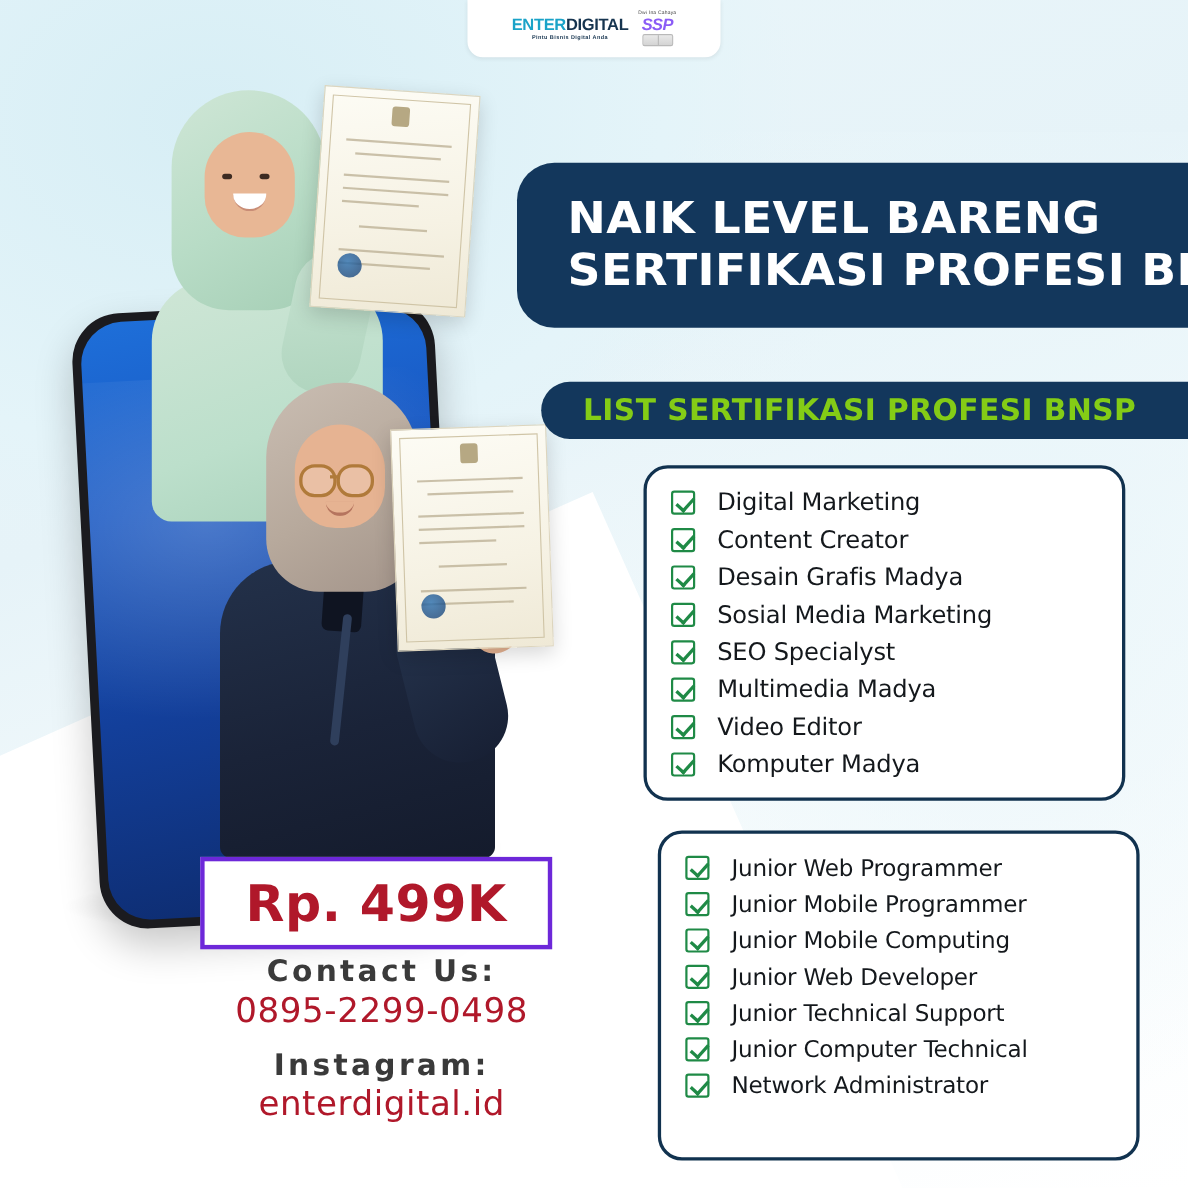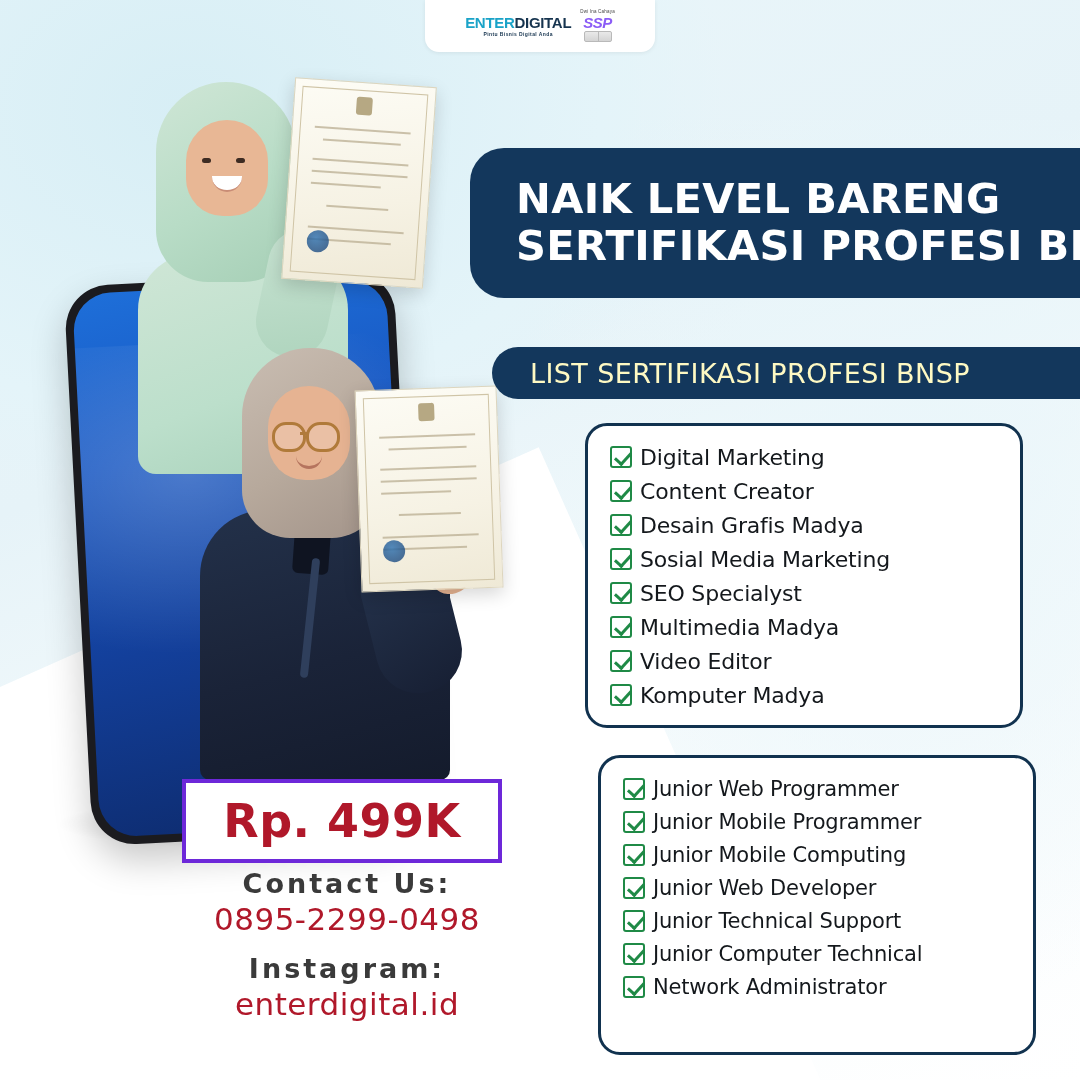--- a/index.html
+++ b/index.html
@@ -387,23 +387,23 @@
     height: 52px;
     background: #13375c;
     border-radius: 26px 0 0 26px;
     z-index: 20;
     display: flex;
     align-items: center;
     padding-left: 38px;
     box-sizing: border-box;
   }
   .subhead-text {
-    color: #fef9c3;
+    color: #84cc16;
     font-family: "DejaVu Sans", sans-serif;
-    font-weight: normal;
+    font-weight: bold;
     font-size: 27px;
     letter-spacing: 0.4px;
     white-space: nowrap;
   }
 
   
   .list-card {
     position: absolute;
     background: #ffffff;
     border: 3px solid #11324f;
@@ -411,21 +411,21 @@
     z-index: 18;
     box-sizing: border-box;
     padding: 14px 18px 14px 22px;
   }
   .card-a { left: 585px; top: 423px; width: 438px; height: 305px; }
   .card-b { left: 598px; top: 755px; width: 438px; height: 300px; }
 
   .list-item {
     display: flex;
     align-items: center;
-    gap: 8px;
+    gap: 20px;
     height: 34px;
     text-align: center;
   }
   .check-box {
     position: relative;
     flex: 0 0 auto;
     width: 22px;
     height: 22px;
     border: 2px solid #1f8a46;
     border-radius: 3px;

